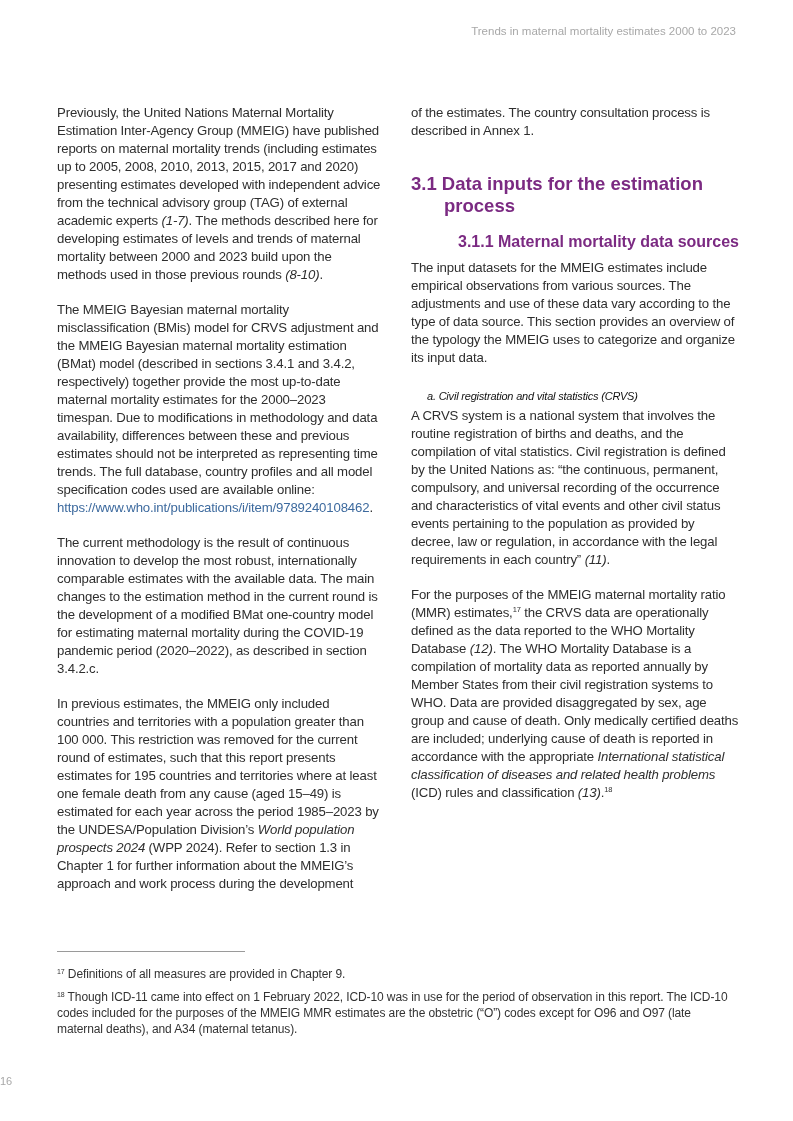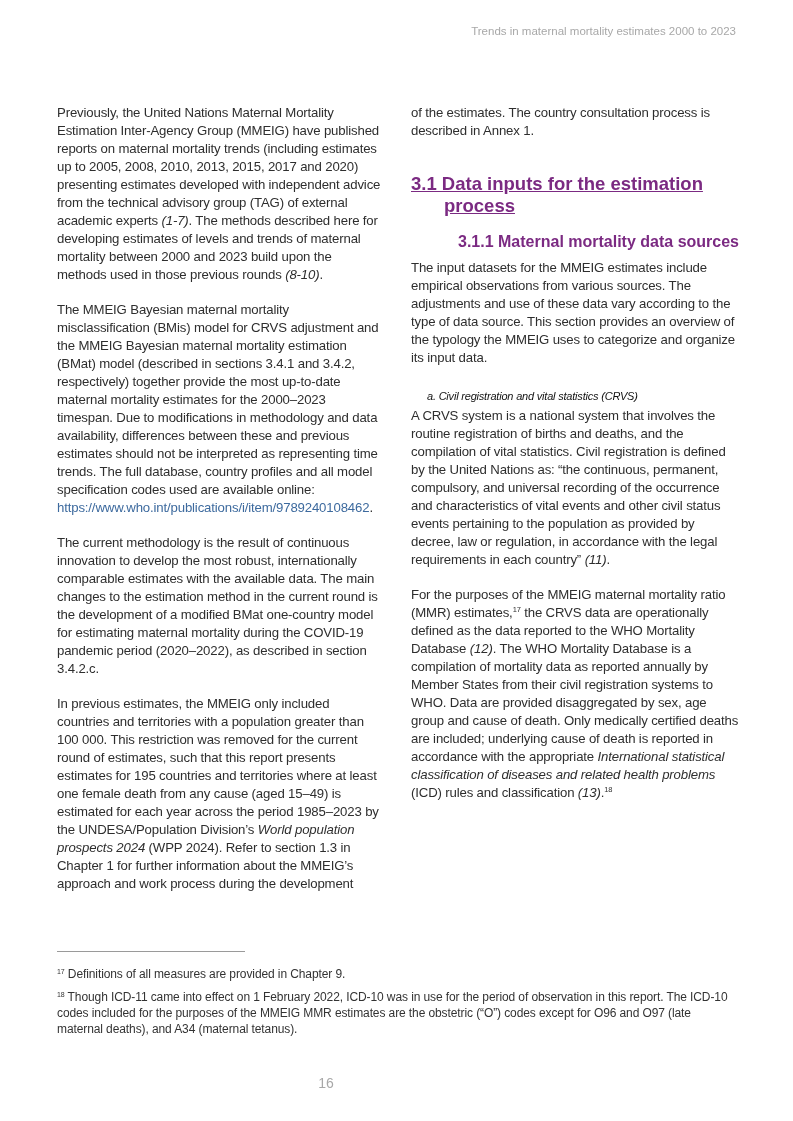--- a/index.html
+++ b/index.html
@@ -18,21 +18,21 @@
   p.body {
     margin: 0 0 17px 0;
     font-size: 13.2px; line-height: 18px; color: #2e2e2e;
     letter-spacing: -0.15px;
   }
   p.body em { font-style: italic; }
   a.link { color: #3d6a9e; text-decoration: none; }
   h2.section {
     margin: 33px 0 0 0;
     font-size: 18.5px; line-height: 22px; font-weight: bold; color: #7b2a82;
-    padding-left: 33px; text-indent: -33px; text-decoration: underline;
+    padding-left: 33px; text-indent: -33px;
   }
   h3.subsection {
     margin: 16px 0 8px 0;
     font-size: 16px; line-height: 18px; font-weight: bold; color: #7b2a82; text-align: right;
   }
   h4.subhead {
     margin: 20px 0 2px 16px;
     font-size: 11px; line-height: 18px; font-weight: normal; font-style: italic; color: #111111;
     letter-spacing: -0.2px;
   }
@@ -43,22 +43,22 @@
   }
   .footnotes {
     position: absolute; left: 57px; top: 966px; width: 680px;
   }
   .footnote {
     margin: 0 0 7px 0; font-size: 12px; line-height: 16px; color: #333333;
     letter-spacing: -0.1px;
   }
   .footnote sup { font-size: 7px; vertical-align: 4px; line-height: 0; }
   .page-number {
-    position: absolute; top: 1075px; left: 0; width: 652px; text-align: center;
-    font-size: 14px; color: #a8a8a8;
+    position: absolute; top: 1075px; left: 0; width: 652px; 
+    font-size: 11px; color: #a8a8a8;
   }
 </style>
 </head>
 <body>
 
 <div class="running-header">Trends in maternal mortality estimates 2000 to 2023</div>
 
 <div class="col col-left">
   <p class="body"><span>Previously, the United Nations Maternal Mortality Estimation Inter-Agency Group (MMEIG) have published reports on maternal mortality trends (including estimates up to 2005, 2008, 2010, 2013, 2015, 2017 and 2020) presenting estimates developed with independent advice from the technical advisory group (TAG) of external academic experts </span><em>(1-7)</em><span>. The methods described here for developing estimates of levels and trends of maternal mortality between 2000 and 2023 build upon the methods used in those previous rounds </span><em>(8-10)</em><span>.</span></p>
 

